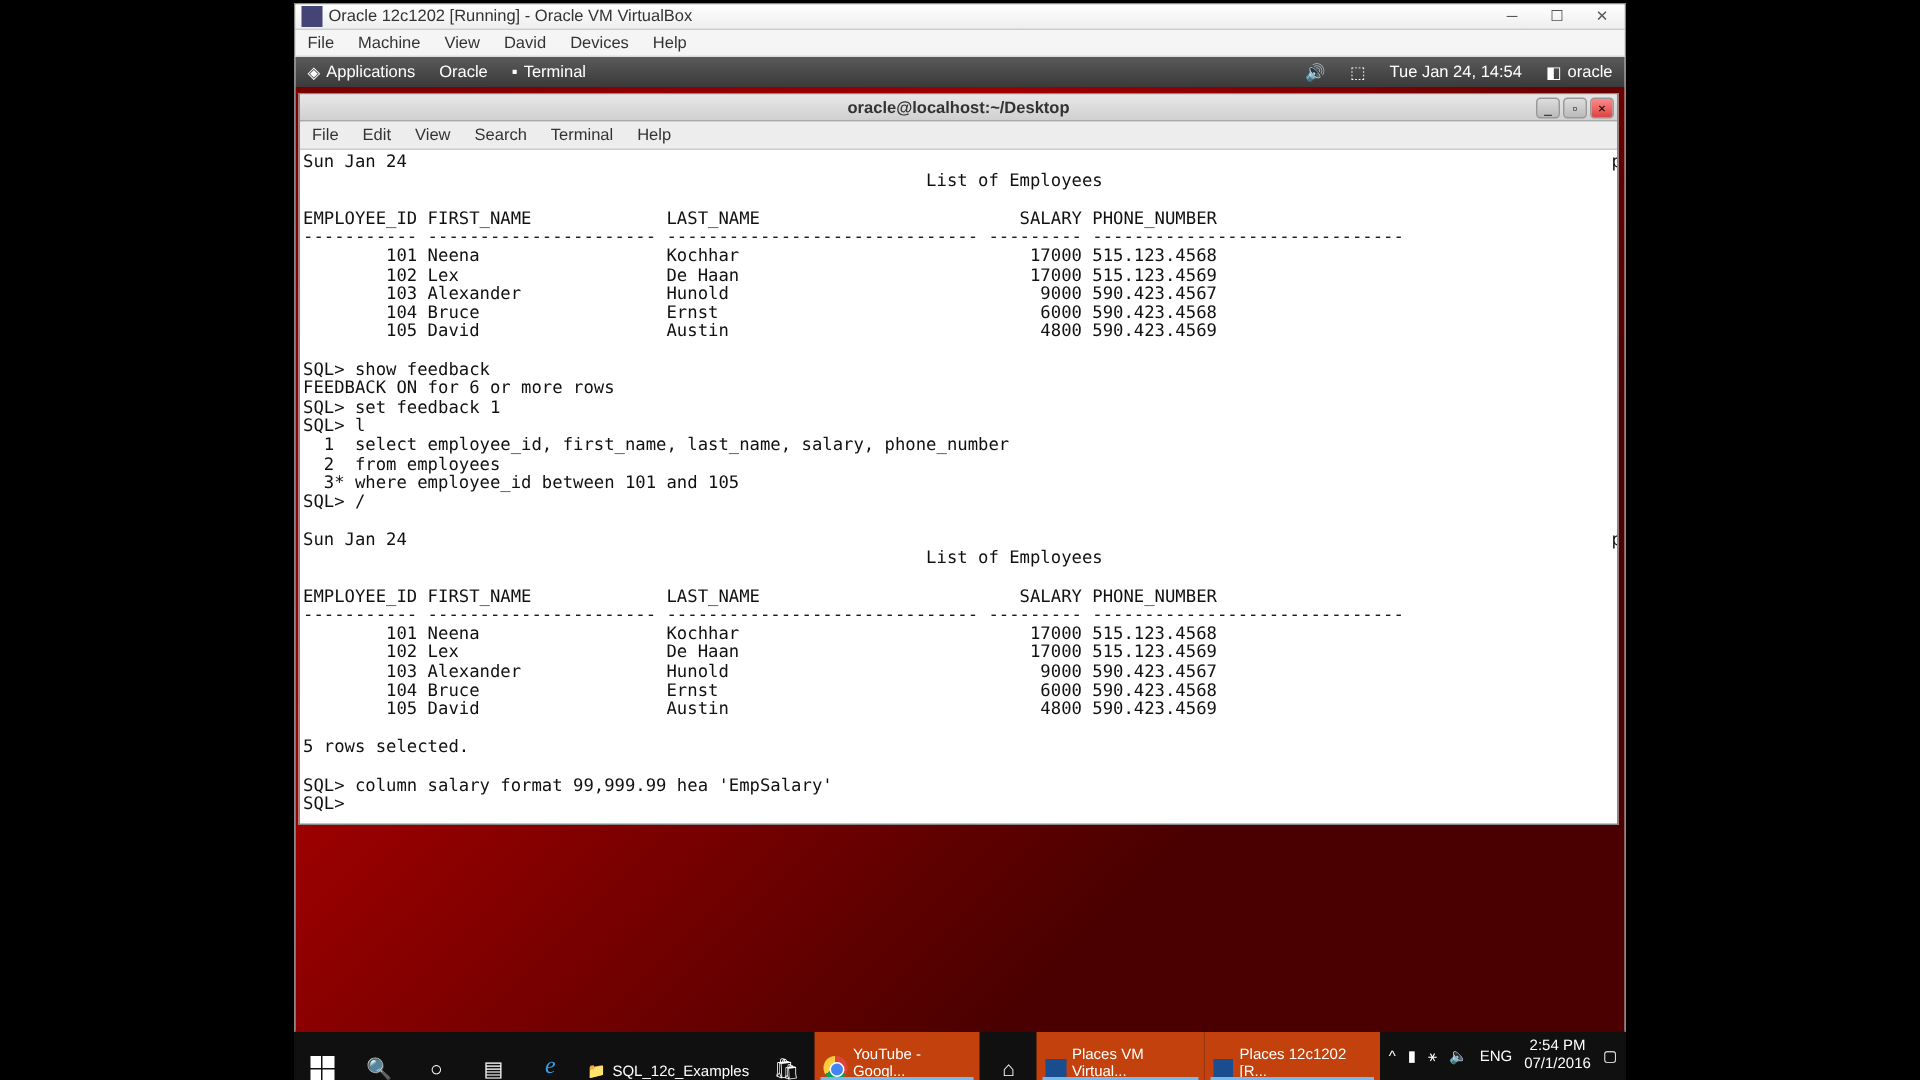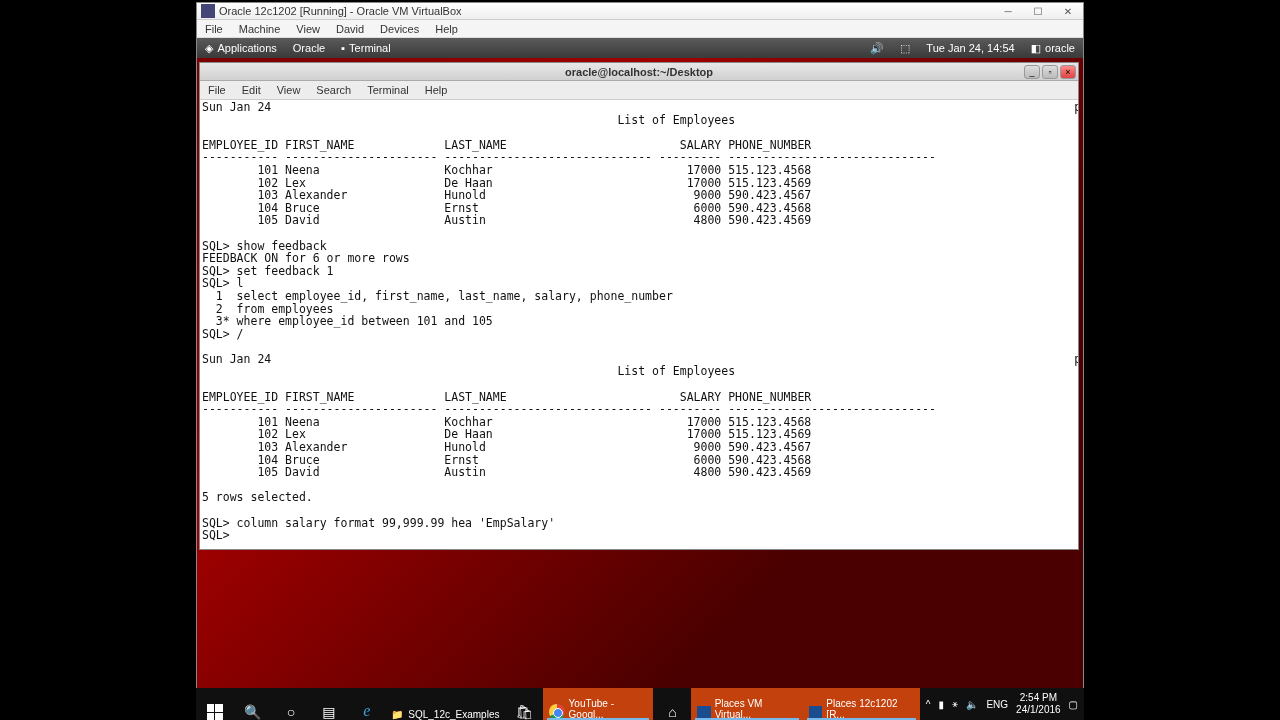--- a/index.html
+++ b/index.html
@@ -207,17 +207,17 @@
       <span>Places 12c1202 [R...</span>
     </div>
   <div class="wt-tray">
     <span>^</span>
     <span>▮</span>
     <span>⚹</span>
     <span>🔈</span>
     <span>ENG</span>
     <div class="wt-clock">
         <div>2:54 PM</div>
-        <div>24/1/2016</div>
+        <div>07/1/2016</div>
       </div>
     <span>▢</span>
   </div>
 </div>
 
 </body></html>

